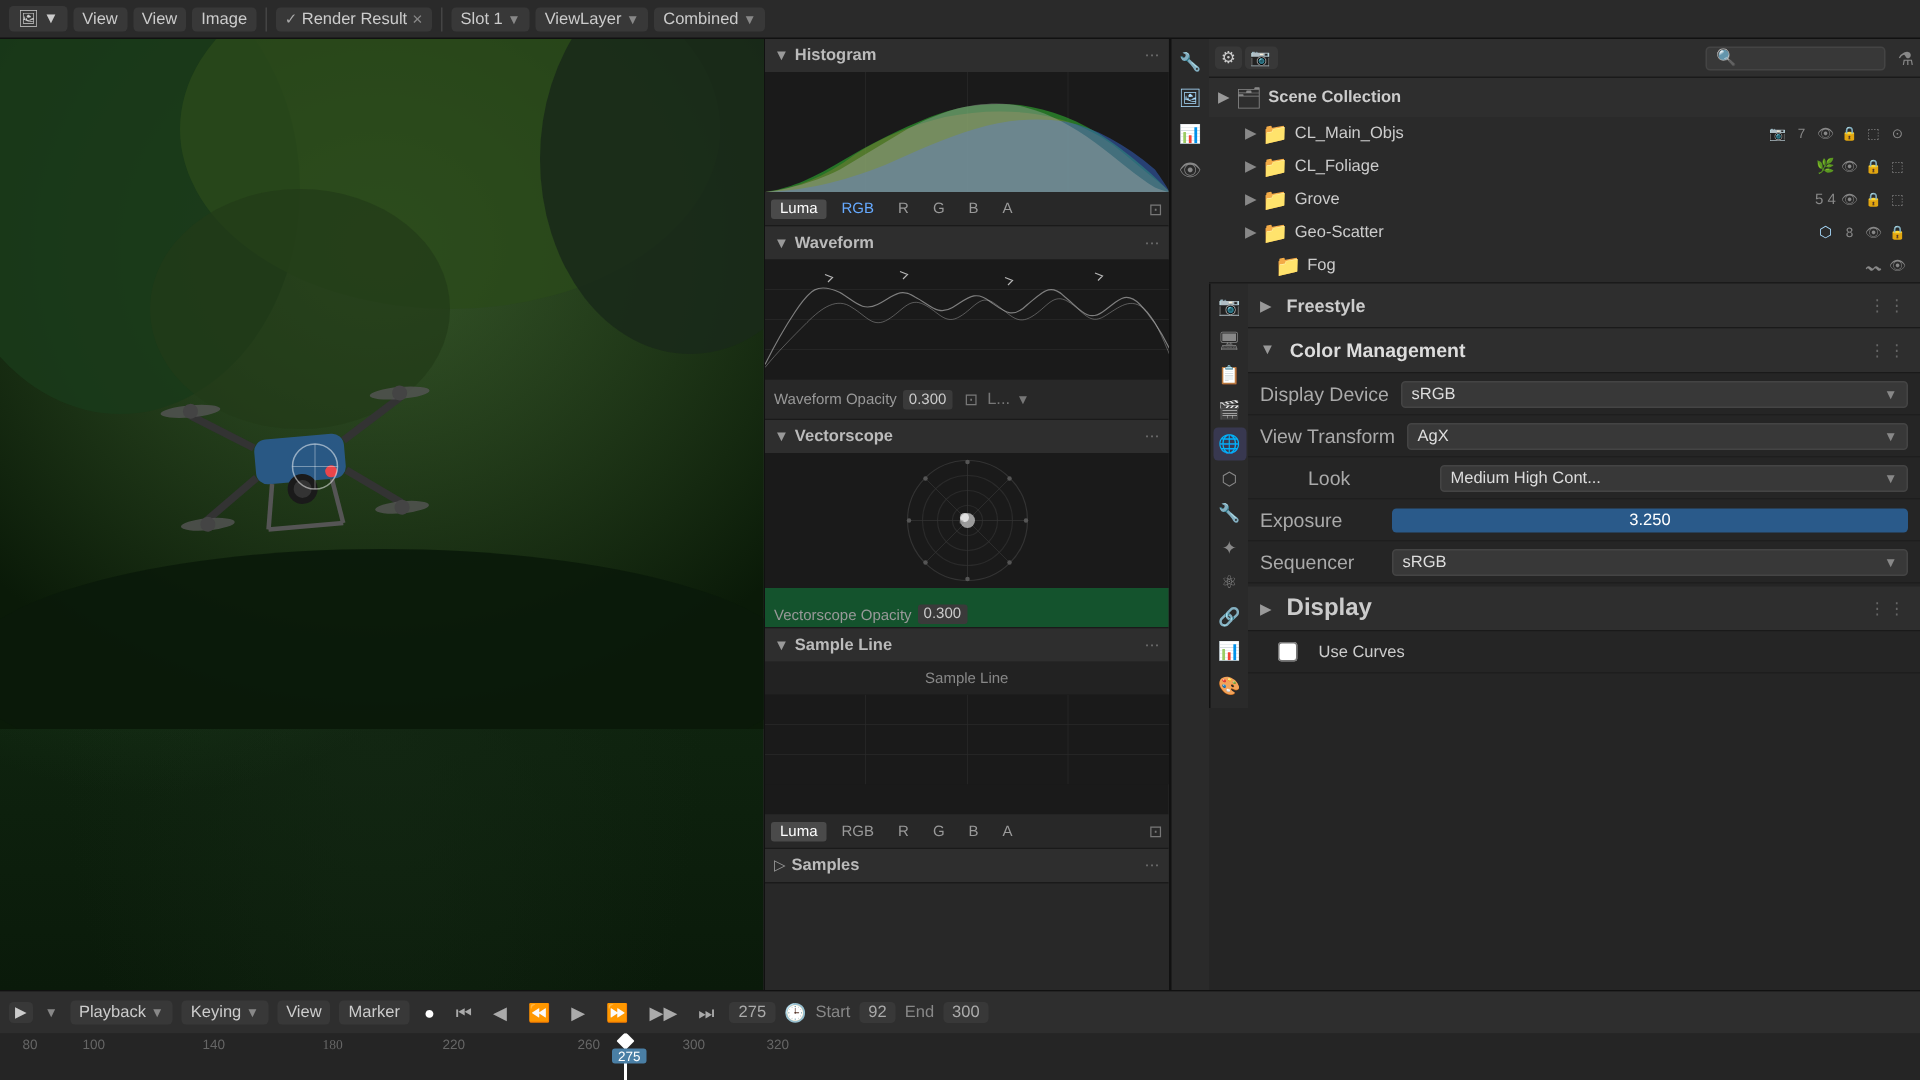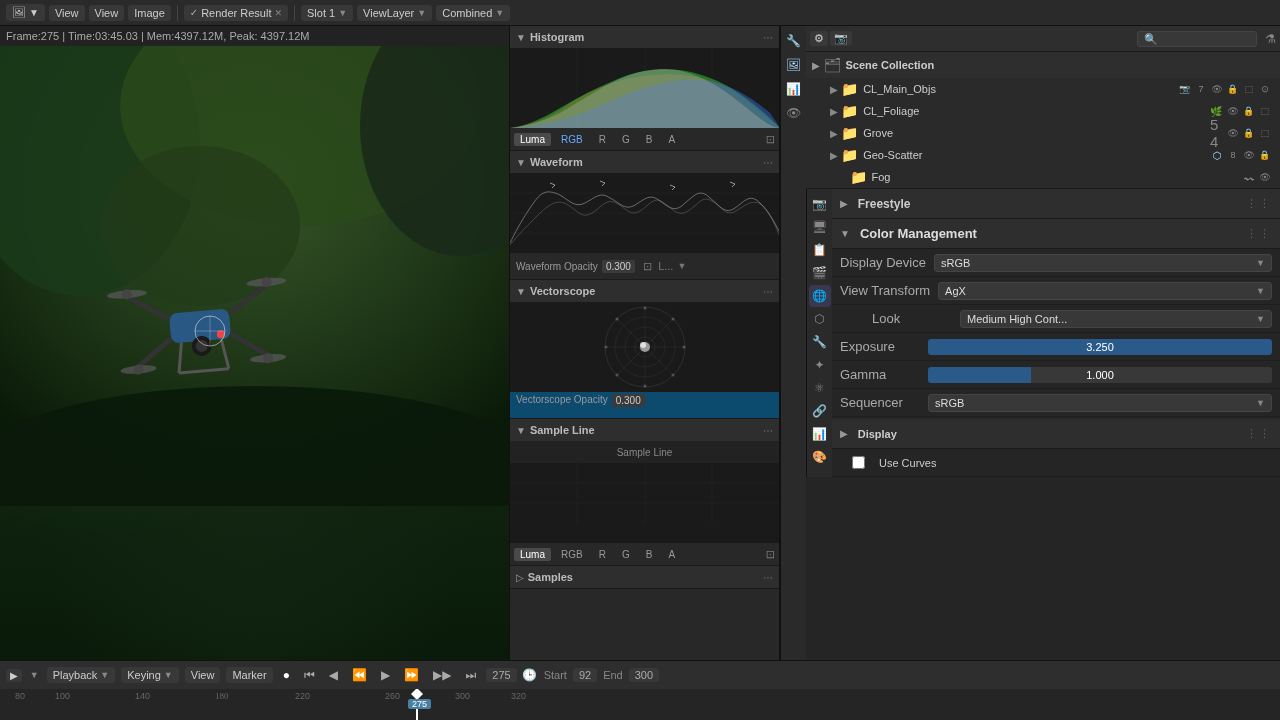--- a/index.html
+++ b/index.html
@@ -170,23 +170,23 @@
     .vectorscope-canvas {
       height: 90px;
       background: #1a1a1a;
       position: relative;
       display: flex;
       align-items: center;
       justify-content: center;
     }
     .vectorscope-footer {
       display: flex;
-      align-items: flex-start;
+      align-items: flex-end;
       padding: 2px 6px;
-      background: #0c4a6e;
+      background: #14532d;
       height: 26px;
       gap: 4px;
     }
     
     .sample-line-canvas {
       height: 80px;
       background: #1a1a1a;
     }
     .sample-line-header-area {
       display: flex;
@@ -480,23 +480,20 @@
   </div>
   <div class="top-bar-item">
     <span>Combined</span>
     <span style="font-size:9px;color:#888;">▼</span>
   </div>
 </div>
 
 <div class="main-area">
 
   <div class="render-view">
-    <div class="frame-info">
-      <span>Frame:275 | Time:03:45.03 | Mem:4397.12M, Peak: 4397.12M</span>
-    </div>
     <div class="render-image">
       <div class="drone-placeholder">
 
         <svg width="510" height="460" style="position:absolute;top:0;left:0;">
 
           <defs>
             <radialGradient id="bgGrad" cx="50%" cy="30%" r="70%">
               <stop offset="0%" stop-color="#3a5a2a" stop-opacity="0.8"></stop>
               <stop offset="100%" stop-color="#0a1a08" stop-opacity="1"></stop>
             </radialGradient>
@@ -744,21 +741,21 @@
           <span class="small-icon">🔒</span>
           <span class="small-icon">⬚</span>
         </div>
       </div>
 
       <div class="scene-item">
         <span style="color:#888;font-size:10px;">▶</span>
         <span style="color:#aaa;font-size:14px;">📁</span>
         <span>Grove</span>
         <div class="scene-item-icons">
-          <span class="small-icon" style="font-size:15px;color:#888;">5 4</span>
+          <span class="small-icon" style="font-size:10px;color:#888;">5 4</span>
           <span class="small-icon">👁</span>
           <span class="small-icon">🔒</span>
           <span class="small-icon">⬚</span>
         </div>
       </div>
 
       <div class="scene-item">
         <span style="color:#888;font-size:10px;">▶</span>
         <span style="color:#aaa;font-size:14px;">📁</span>
         <span>Geo-Scatter</span>
@@ -837,38 +834,32 @@
             </div>
           </div>
 
           <div class="prop-row">
             <span class="prop-label">Exposure</span>
             <div class="prop-value-num">
               <span>3.250</span>
             </div>
           </div>
 
-          <div class="prop-row">
-            <span class="prop-label">Gamma</span>
-            <div class="prop-value-num gamma">
-              <span>1.000</span>
-            </div>
-          </div>
 
           <div class="prop-row">
             <span class="prop-label">Sequencer</span>
             <div class="prop-value-dropdown">
               <span>sRGB</span>
               <span style="color:#888;font-size:9px;">▼</span>
             </div>
           </div>
 
           <div class="prop-section-header" style="margin-top:2px;">
             <span class="chevron">▶</span>
-            <span style="font-size:11px;color:#ccc;font-weight:bold;margin-left:4px;">Display</span>
+            <span style="font-size:16px;color:#ccc;font-weight:bold;margin-left:4px;">Display</span>
             <span class="prop-section-dots">⋮⋮</span>
           </div>
 
           <div class="prop-row" style="padding-left:20px;">
             <input type="checkbox" style="margin-right: 6px;">
             <span>Use Curves</span>
           </div>
         </div>
       </div>
     </div>

